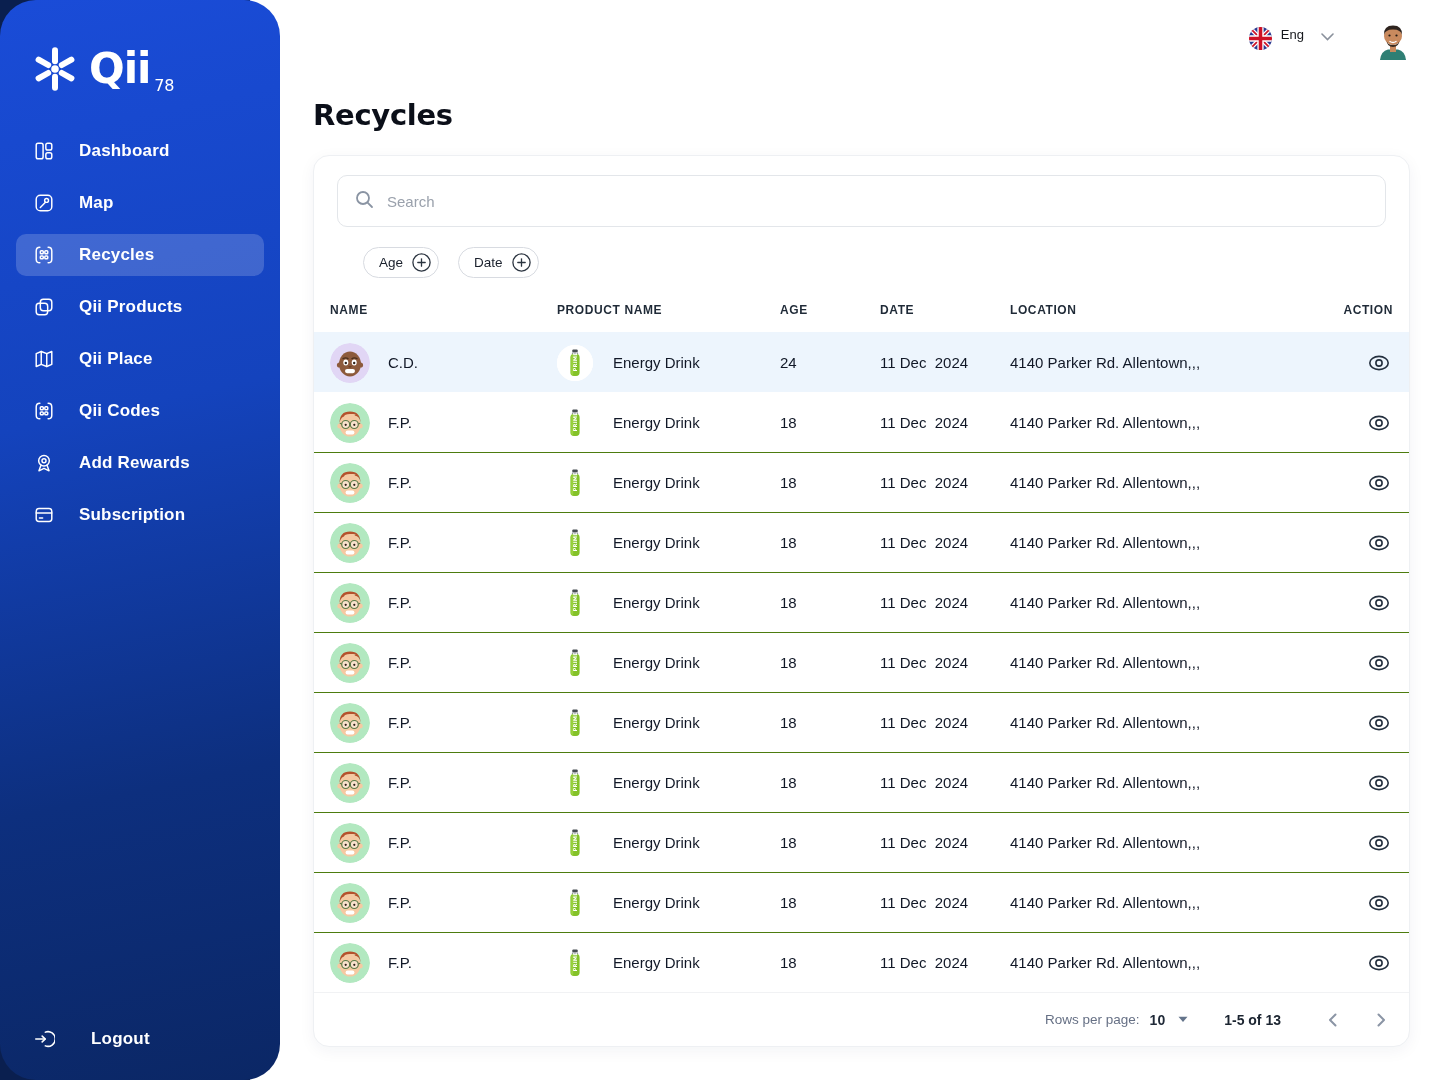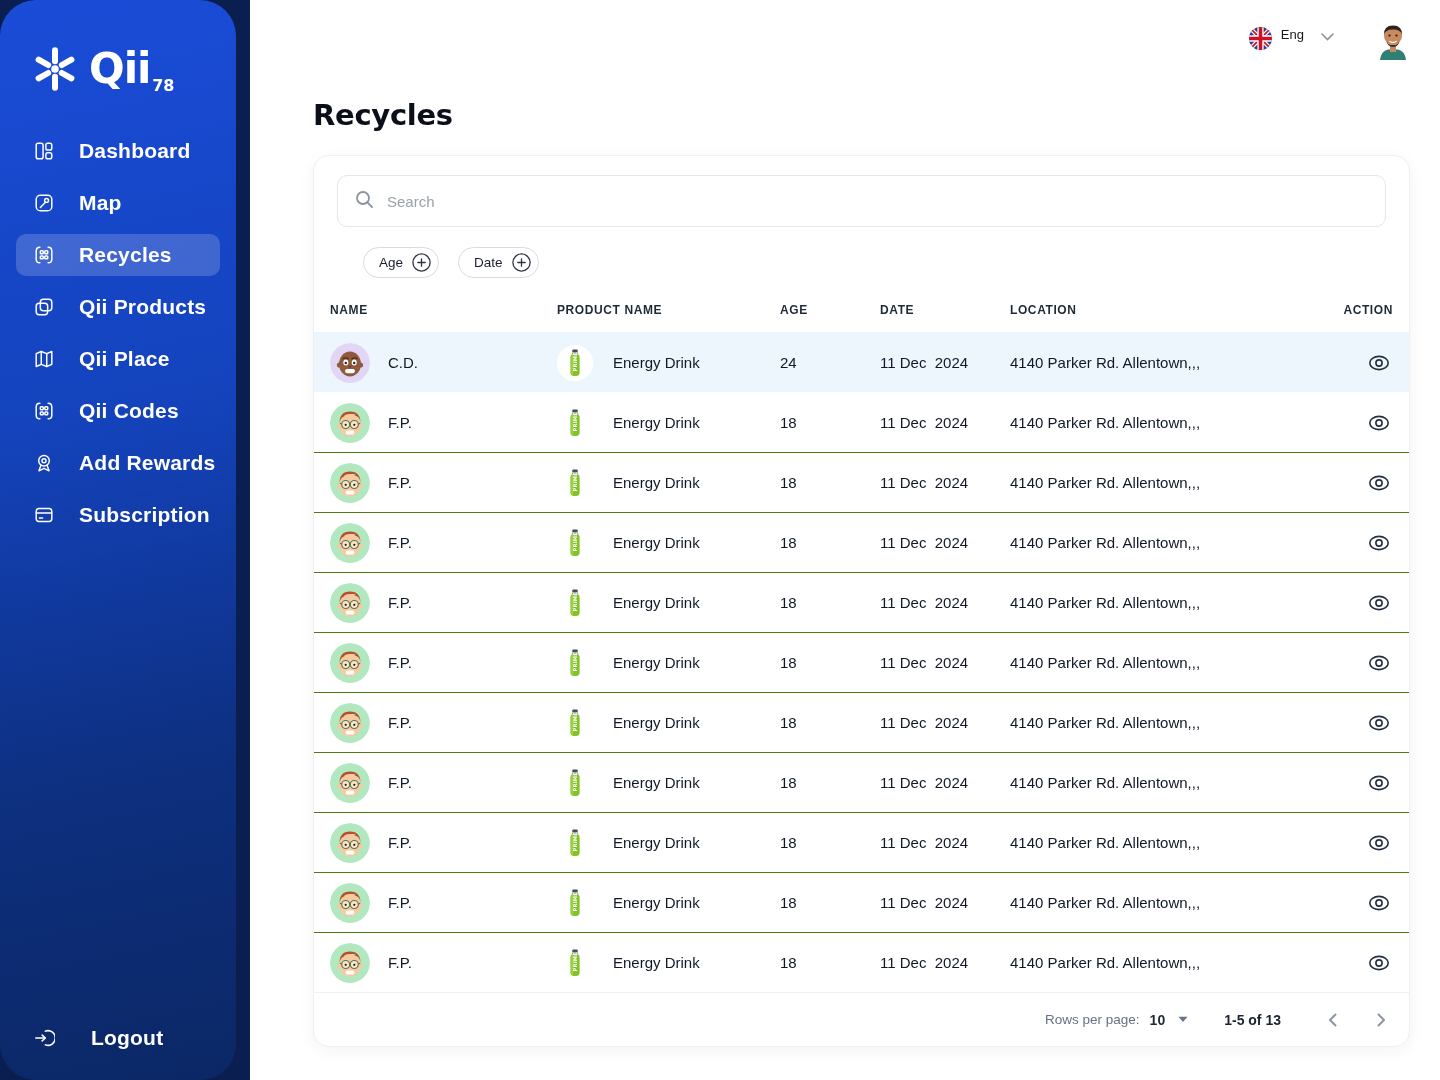--- a/index.html
+++ b/index.html
@@ -2,39 +2,39 @@
 <html style="--sidebar-top: #1a4cd8; --sidebar-bottom: #0b2765; --active-item: rgba(255,255,255,0.18); --row-highlight: #edf5fd;"><head>
 <meta charset="utf-8">
 <style>
   * { margin:0; padding:0; box-sizing:border-box; }
   html,body { width:1440px; height:1080px; overflow:hidden; }
   body { background:#0a1f4f; font-family:"Liberation Sans", sans-serif; color:#111827; }
 
   
   .main-panel { position:absolute; left:250px; top:0; right:0; bottom:0; background:#fff; }
   .sidebar {
-    position:absolute; left:0; top:0; bottom:0; width:236px;
+    position:absolute; left:0; top:0; bottom:0; width:280px;
     background:linear-gradient(168deg, var(--sidebar-top) 0%, #1443bd 38%, #0d2f7e 72%, var(--sidebar-bottom) 100%);
     border-radius:36px; z-index:5;
   }
   .content { position:absolute; left:280px; top:0; right:0; bottom:0; }
 
   
   .logo-row { display:flex; align-items:center; gap:10px; margin:44px 0 0 31px; }
   .logo-star svg { display:block; }
   .logo-word { position:relative; display:inline-block; padding-right:24px; }
   .logo-name { font-family:"DejaVu Sans", sans-serif; font-weight:800; font-size:42px; color:#fff; letter-spacing:-1px; }
-  .logo-sub { position:absolute; right:0; bottom:-2px; font-family:"DejaVu Sans", sans-serif; font-weight:700; font-size:16px; color:#fff; }
+  .logo-sub { position:absolute; right:0; bottom:-2px; font-family:"DejaVu Sans", sans-serif; font-weight:400; font-size:16px; color:#fff; }
 
   nav { margin-top:32px; }
   .nav-item { display:flex; align-items:center; gap:24px; height:52px; padding:0 16px 0 33px; cursor:pointer; }
   .nav-item.active { height:42px; margin:5px 16px; padding:0 0 0 17px; border-radius:10px; background:var(--active-item); }
   .nav-icon { width:22px; height:22px; flex:0 0 22px; }
   .nav-icon svg { display:block; }
-  .nav-label { color:#fff; font-size:21px; font-weight:600; letter-spacing:.2px; }
+  .nav-label { color:#fff; font-size:17px; font-weight:600; letter-spacing:.2px; }
 
   .logout-row { position:absolute; left:33px; bottom:30px; display:flex; align-items:center; gap:36px; cursor:pointer; }
   .logout-row .nav-label { font-weight:600; }
 
   
   .topbar { height:80px; display:flex; align-items:center; justify-content:flex-end; padding-right:28px; }
   .lang { display:flex; align-items:flex-start; gap:9px; cursor:pointer; }
   .lang-label { font-size:13px; color:#16181d; font-weight:500; }
   .lang .chev { margin-left:8px; }
   .avatar-btn { width:38px; height:40px; margin-left:40px; cursor:pointer; }

